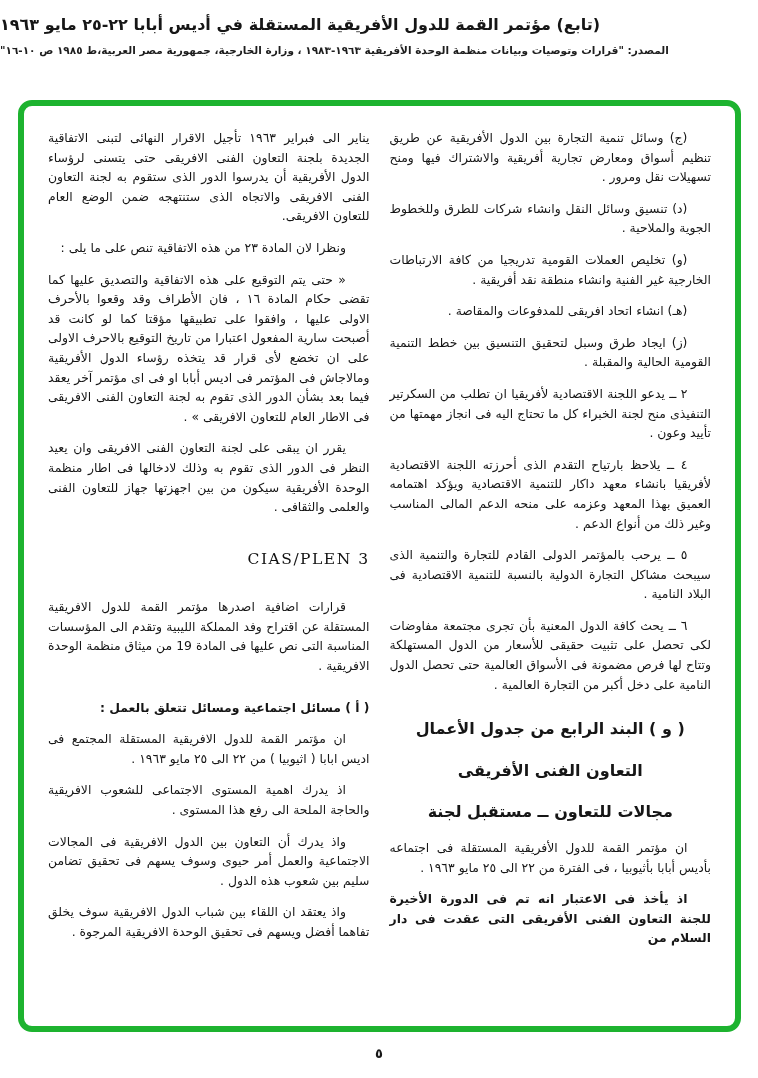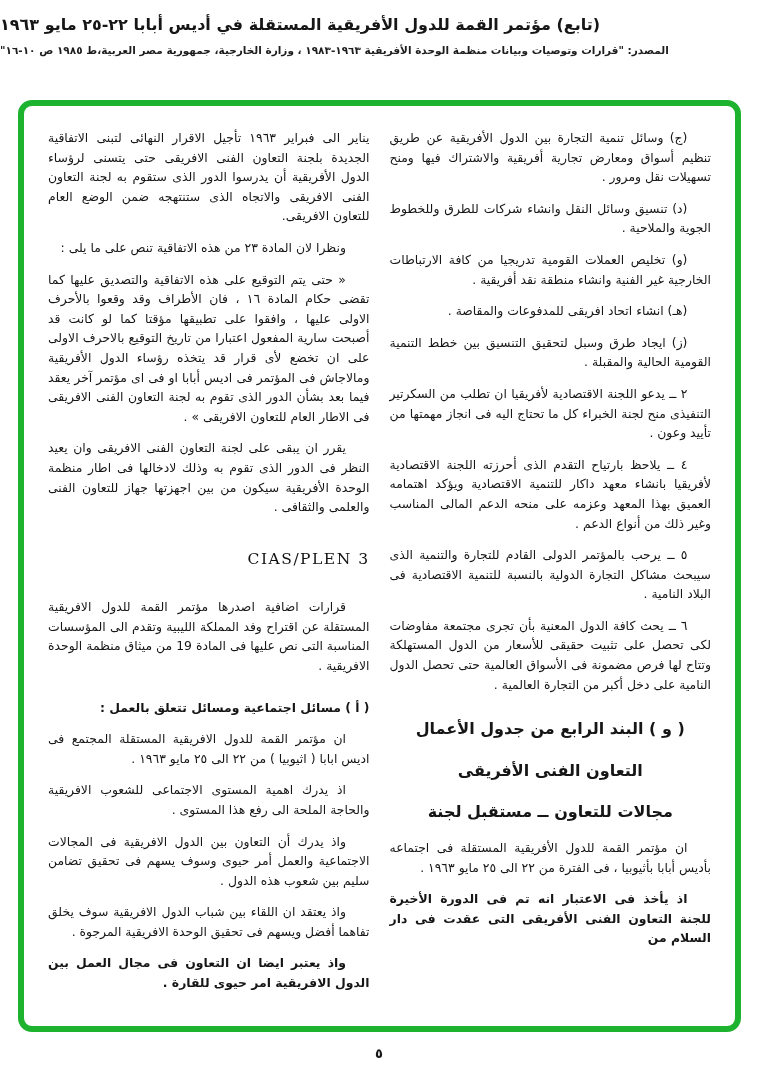--- a/index.html
+++ b/index.html
@@ -128,21 +128,20 @@
           <p class="para">ونظرا لان المادة ٢٣ من هذه الاتفاقية تنص على ما يلى :</p>
           <p class="para">« حتى يتم التوقيع على هذه الاتفاقية والتصديق عليها كما تقضى حكام المادة ١٦ ، فان الأطراف وقد وقعوا بالأحرف الاولى عليها ، وافقوا على تطبيقها مؤقتا كما لو كانت قد أصبحت سارية المفعول اعتبارا من تاريخ التوقيع بالاحرف الاولى على ان تخضع لأى قرار قد يتخذه رؤساء الدول الأفريقية ومالاجاش فى المؤتمر فى اديس أبابا او فى اى مؤتمر آخر يعقد فيما بعد بشأن الدور الذى تقوم به لجنة التعاون الفنى الافريقى فى الاطار العام للتعاون الافريقى » .</p>
           <p class="para">يقرر ان يبقى على لجنة التعاون الفنى الافريقى وان يعيد النظر فى الدور الذى تقوم به وذلك لادخالها فى اطار منظمة الوحدة الأفريقية سيكون من بين اجهزتها جهاز للتعاون الفنى والعلمى والثقافى .</p>
           <p class="para latin">CIAS/PLEN 3</p>
           <p class="para">قرارات اضافية اصدرها مؤتمر القمة للدول الافريقية المستقلة عن اقتراح وفد المملكة الليبية وتقدم الى المؤسسات المناسبة التى نص عليها فى المادة 19 من ميثاق منظمة الوحدة الافريقية .</p>
           <p class="para bold flush mt">( أ ) مسائل اجتماعية ومسائل تتعلق بالعمل :</p>
           <p class="para">ان مؤتمر القمة للدول الافريقية المستقلة المجتمع فى اديس ابابا ( اثيوبيا ) من ٢٢ الى ٢٥ مايو ١٩٦٣ .</p>
           <p class="para">اذ يدرك اهمية المستوى الاجتماعى للشعوب الافريقية والحاجة الملحة الى رفع هذا المستوى .</p>
           <p class="para">واذ يدرك أن التعاون بين الدول الافريقية فى المجالات الاجتماعية والعمل أمر حيوى وسوف يسهم فى تحقيق تضامن سليم بين شعوب هذه الدول .</p>
           <p class="para">واذ يعتقد ان اللقاء بين شباب الدول الافريقية سوف يخلق تفاهما أفضل ويسهم فى تحقيق الوحدة الافريقية المرجوة .</p>
-          <p class="para bold">واذ يعتبر ايضا ان التعاون فى مجال العمل بين الدول الافريقية امر حيوى للقارة .</p>
         </div>
     </div>
   </div>
 
   <div class="footer">
     <span class="page-num">٥</span>
   </div>
 
 </div>
 

